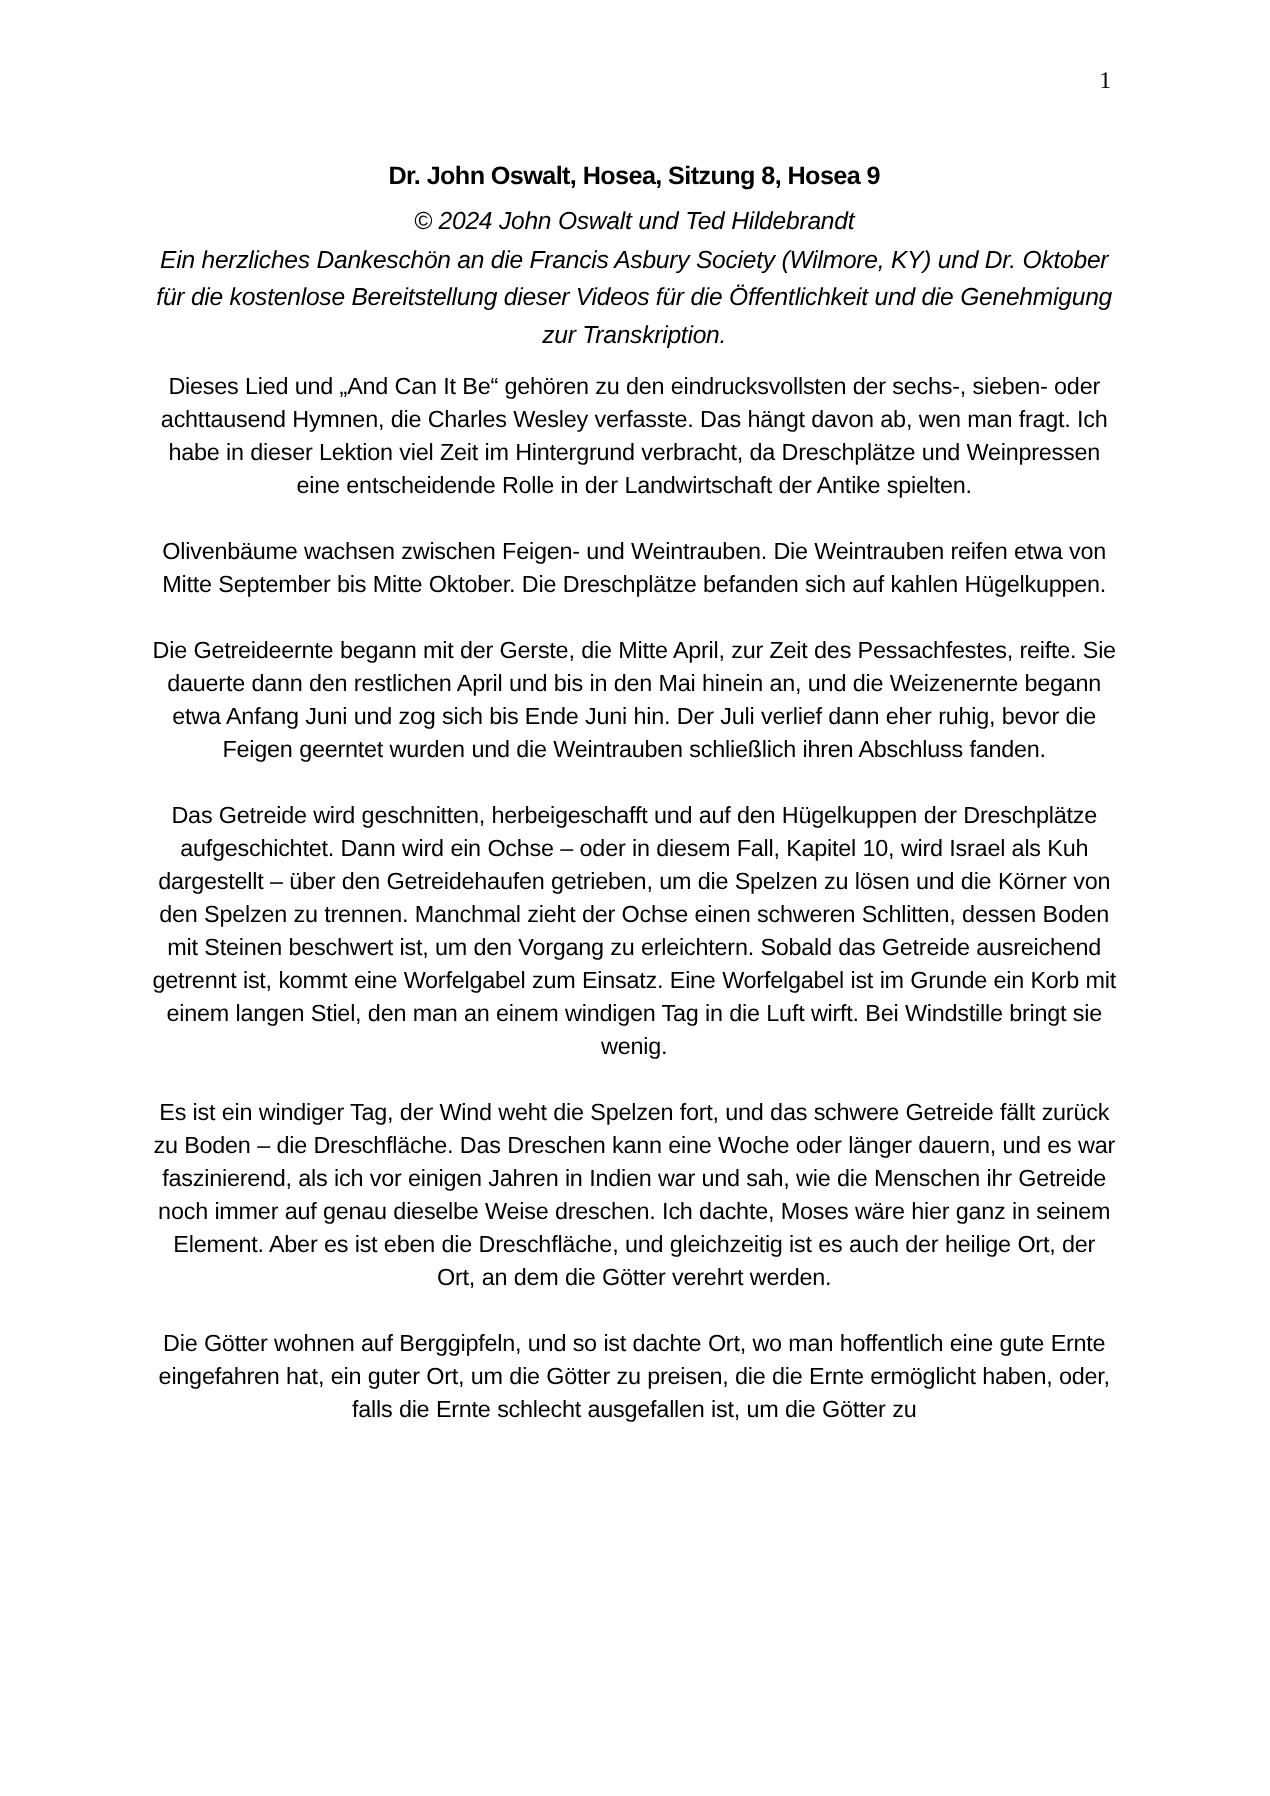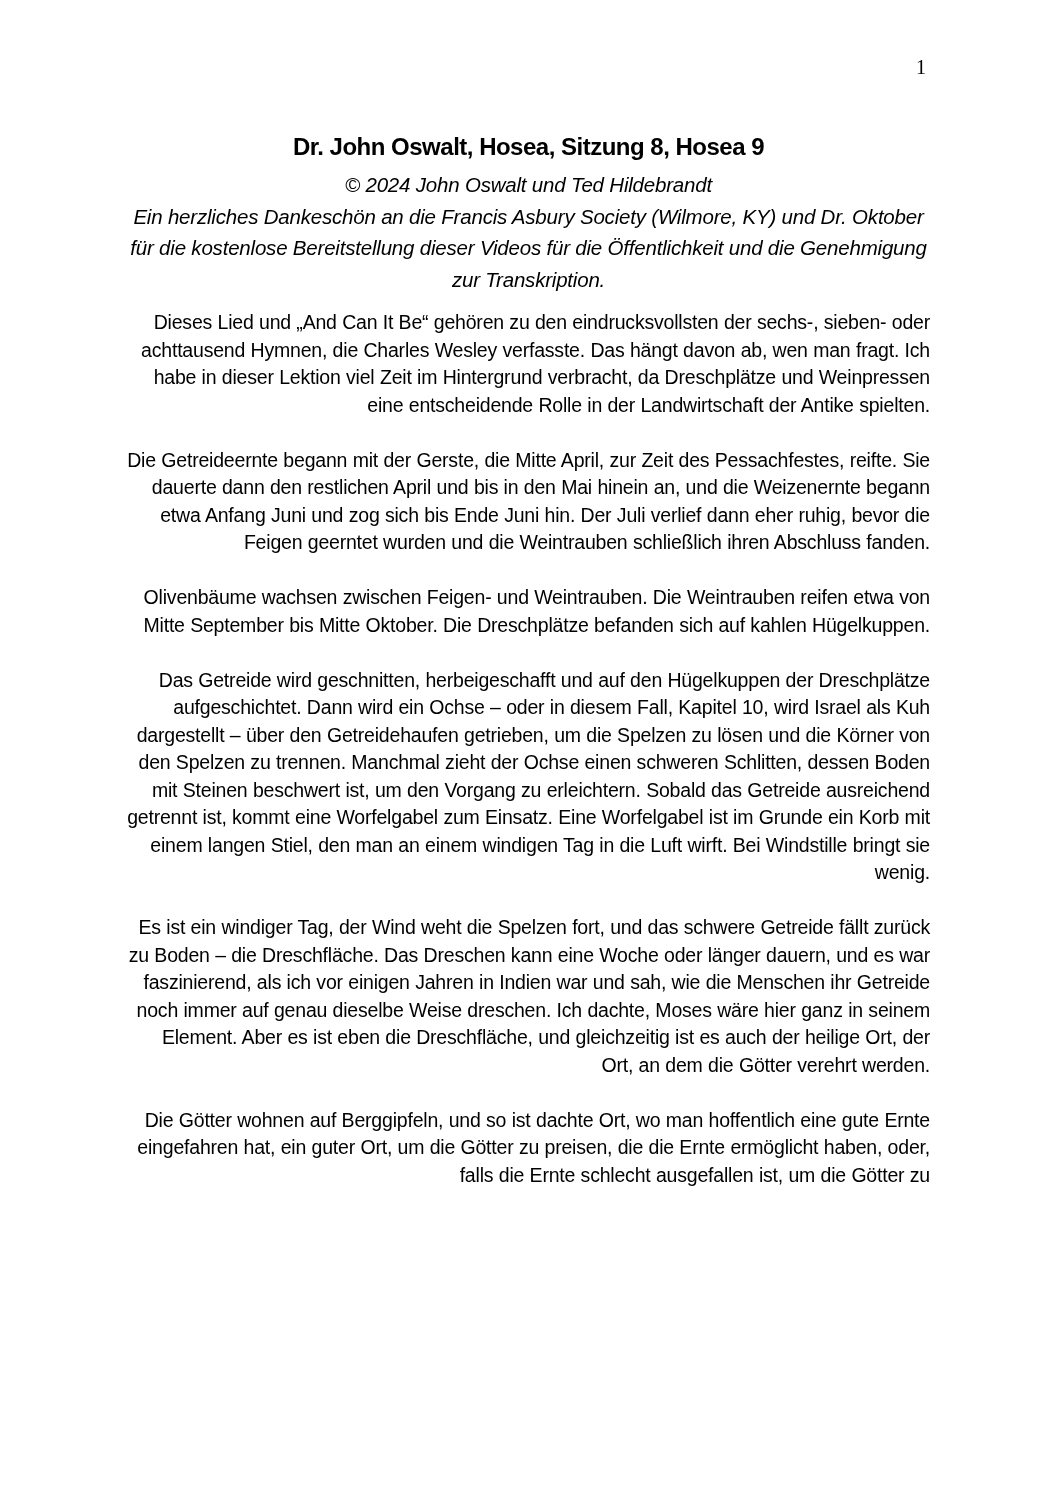--- a/index.html
+++ b/index.html
@@ -21,59 +21,59 @@
   .page-number {
     text-align: right;
     font-family: "Liberation Serif", serif;
     font-size: 20px;
     line-height: 24px;
     padding-right: 4px;
   }
   .doc-title {
     margin: 50px 0 4px 0;
     text-align: center;
-    font-size: 24px;
+    font-size: 21px;
     line-height: 36px;
     font-weight: bold;
     letter-spacing: -0.5px;
   }
   .subtitle p {
     margin: 0;
     text-align: center;
     font-size: 20.5px;
     line-height: 31.5px;
     letter-spacing: -0.2px;
     font-style: italic;
   }
   .doc-body {
     margin-top: 14px;
   }
   .para {
     margin: 0 0 27.5px 0;
     font-size: 19.5px;
     line-height: 27.5px;
     letter-spacing: -0.2px;
-    text-align: right;
+    text-align: center;
     word-spacing: 0.2px;
   }
 </style>
 </head>
 <body>
 
 <div class="page">
   <div class="page-number">1</div>
 
   <h1 class="doc-title">Dr. John Oswalt, Hosea, Sitzung 8, Hosea 9</h1>
 
   <div class="subtitle">
     <p>© 2024 John Oswalt und Ted Hildebrandt</p>
     <p>Ein herzliches Dankeschön an die Francis Asbury Society (Wilmore, KY) und Dr. Oktober für die kostenlose Bereitstellung dieser Videos für die Öffentlichkeit und die Genehmigung zur Transkription.</p>
   </div>
 
   <div class="doc-body">
     <p class="para">Dieses Lied und „And Can It Be“ gehören zu den eindrucksvollsten der sechs-, sieben- oder achttausend Hymnen, die Charles Wesley verfasste. Das hängt davon ab, wen man fragt. Ich habe in dieser Lektion viel Zeit im Hintergrund verbracht, da Dreschplätze und Weinpressen eine entscheidende Rolle in der Landwirtschaft der Antike spielten.</p>
+    <p class="para">Olivenbäume wachsen zwischen Feigen- und Weintrauben. Die Weintrauben reifen etwa von Mitte September bis Mitte Oktober. Die Dreschplätze befanden sich auf kahlen Hügelkuppen.</p>
     <p class="para">Die Getreideernte begann mit der Gerste, die Mitte April, zur Zeit des Pessachfestes, reifte. Sie dauerte dann den restlichen April und bis in den Mai hinein an, und die Weizenernte begann etwa Anfang Juni und zog sich bis Ende Juni hin. Der Juli verlief dann eher ruhig, bevor die Feigen geerntet wurden und die Weintrauben schließlich ihren Abschluss fanden.</p>
-    <p class="para">Olivenbäume wachsen zwischen Feigen- und Weintrauben. Die Weintrauben reifen etwa von Mitte September bis Mitte Oktober. Die Dreschplätze befanden sich auf kahlen Hügelkuppen.</p>
     <p class="para">Das Getreide wird geschnitten, herbeigeschafft und auf den Hügelkuppen der Dreschplätze aufgeschichtet. Dann wird ein Ochse – oder in diesem Fall, Kapitel 10, wird Israel als Kuh dargestellt – über den Getreidehaufen getrieben, um die Spelzen zu lösen und die Körner von den Spelzen zu trennen. Manchmal zieht der Ochse einen schweren Schlitten, dessen Boden mit Steinen beschwert ist, um den Vorgang zu erleichtern. Sobald das Getreide ausreichend getrennt ist, kommt eine Worfelgabel zum Einsatz. Eine Worfelgabel ist im Grunde ein Korb mit einem langen Stiel, den man an einem windigen Tag in die Luft wirft. Bei Windstille bringt sie wenig.</p>
     <p class="para">Es ist ein windiger Tag, der Wind weht die Spelzen fort, und das schwere Getreide fällt zurück zu Boden – die Dreschfläche. Das Dreschen kann eine Woche oder länger dauern, und es war faszinierend, als ich vor einigen Jahren in Indien war und sah, wie die Menschen ihr Getreide noch immer auf genau dieselbe Weise dreschen. Ich dachte, Moses wäre hier ganz in seinem Element. Aber es ist eben die Dreschfläche, und gleichzeitig ist es auch der heilige Ort, der Ort, an dem die Götter verehrt werden.</p>
     <p class="para">Die Götter wohnen auf Berggipfeln, und so ist dachte Ort, wo man hoffentlich eine gute Ernte eingefahren hat, ein guter Ort, um die Götter zu preisen, die die Ernte ermöglicht haben, oder, falls die Ernte schlecht ausgefallen ist, um die Götter zu</p>
   </div>
 </div>
 
 </body></html>

